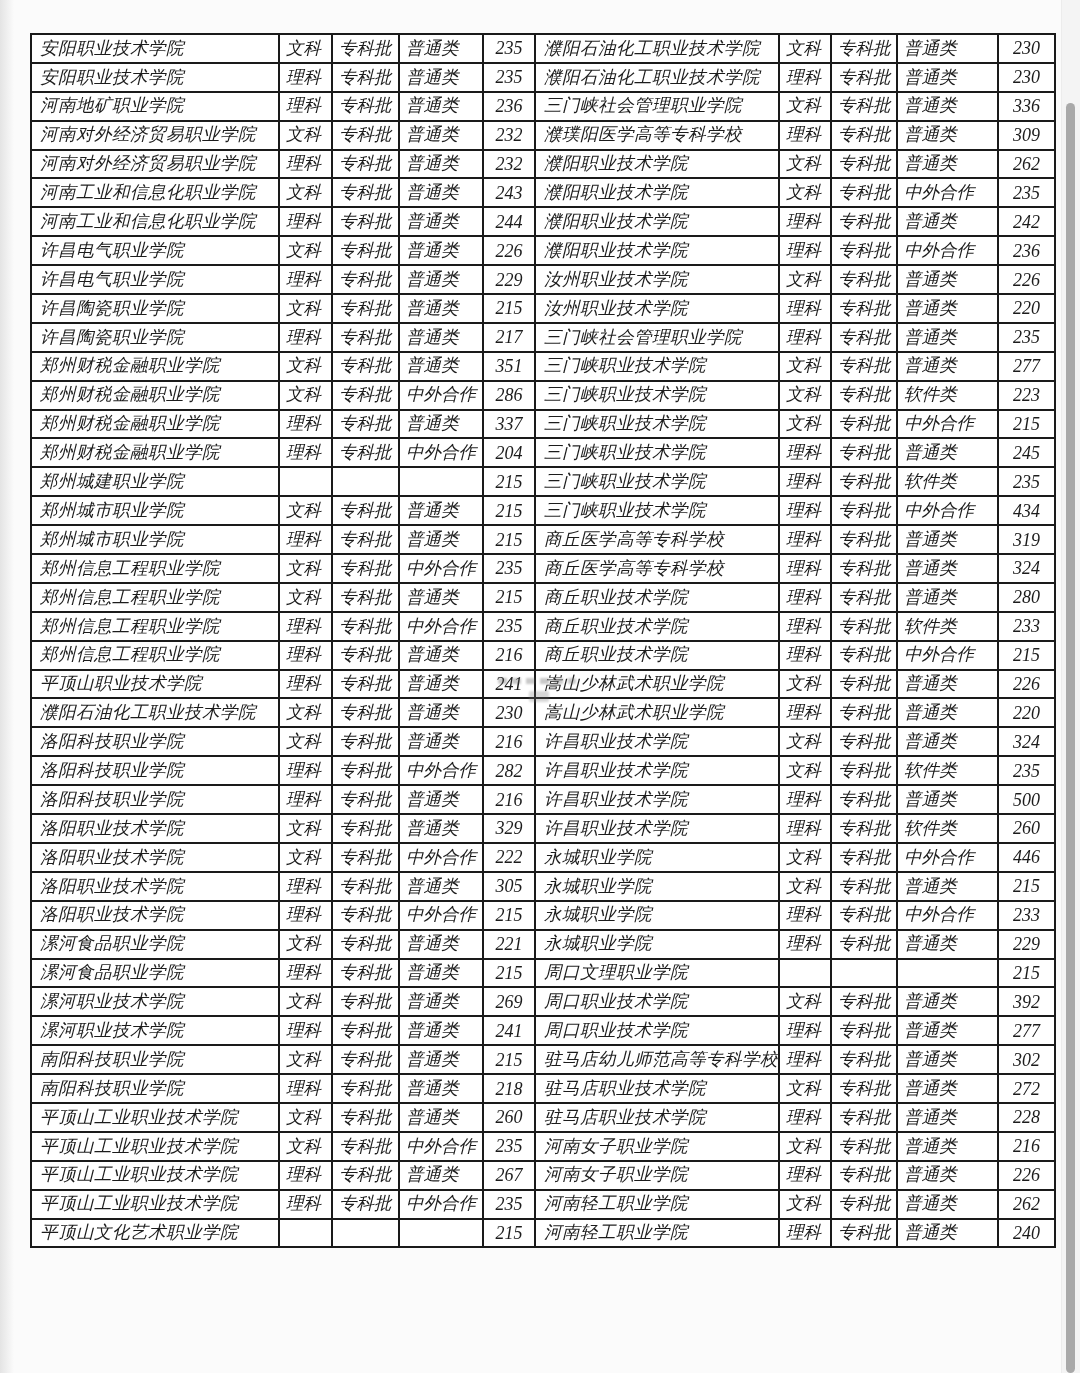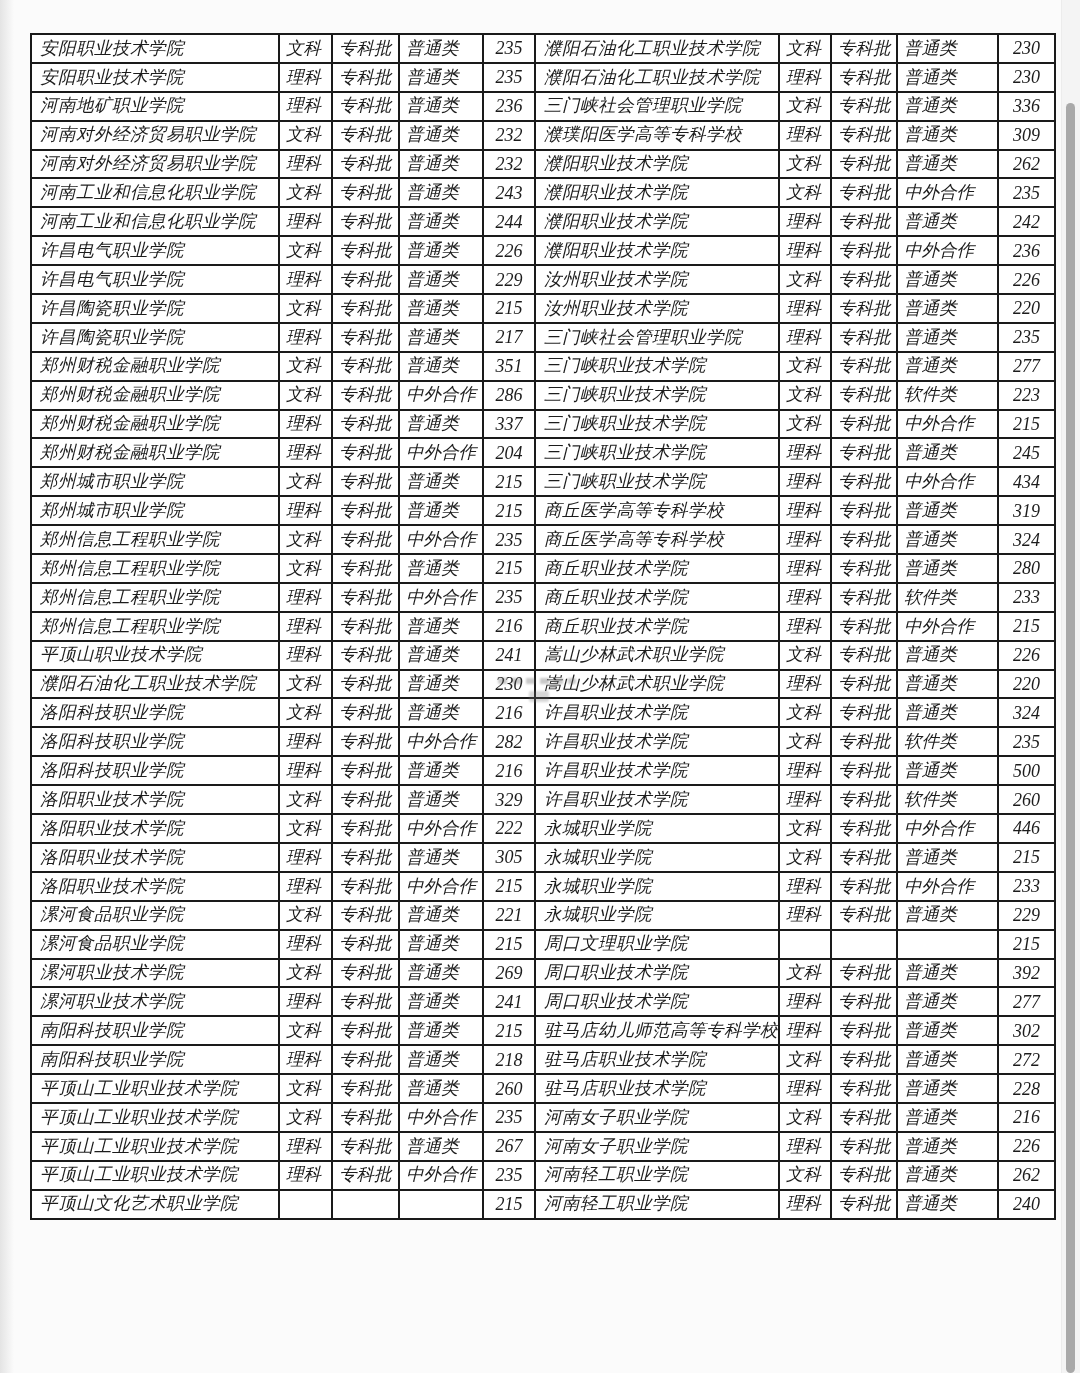--- a/index.html
+++ b/index.html
@@ -266,20 +266,32 @@
         <td class="mid">专科批</td>
         <td class="mid">中外合作</td>
         <td class="score">204</td>
         <td class="name">三门峡职业技术学院</td>
         <td class="mid">理科</td>
         <td class="mid">专科批</td>
         <td class="mid">普通类</td>
         <td class="score">245</td>
       </tr>
       <tr>
+        <td class="name">郑州城建职业学院</td>
+        <td class="mid"></td>
+        <td class="mid"></td>
+        <td class="mid"></td>
+        <td class="score">215</td>
+        <td class="name">三门峡职业技术学院</td>
+        <td class="mid">理科</td>
+        <td class="mid">专科批</td>
+        <td class="mid">软件类</td>
+        <td class="score">235</td>
+      </tr>
+      <tr>
         <td class="name">郑州城市职业学院</td>
         <td class="mid">文科</td>
         <td class="mid">专科批</td>
         <td class="mid">普通类</td>
         <td class="score">215</td>
         <td class="name">三门峡职业技术学院</td>
         <td class="mid">理科</td>
         <td class="mid">专科批</td>
         <td class="mid">中外合作</td>
         <td class="score">434</td>

